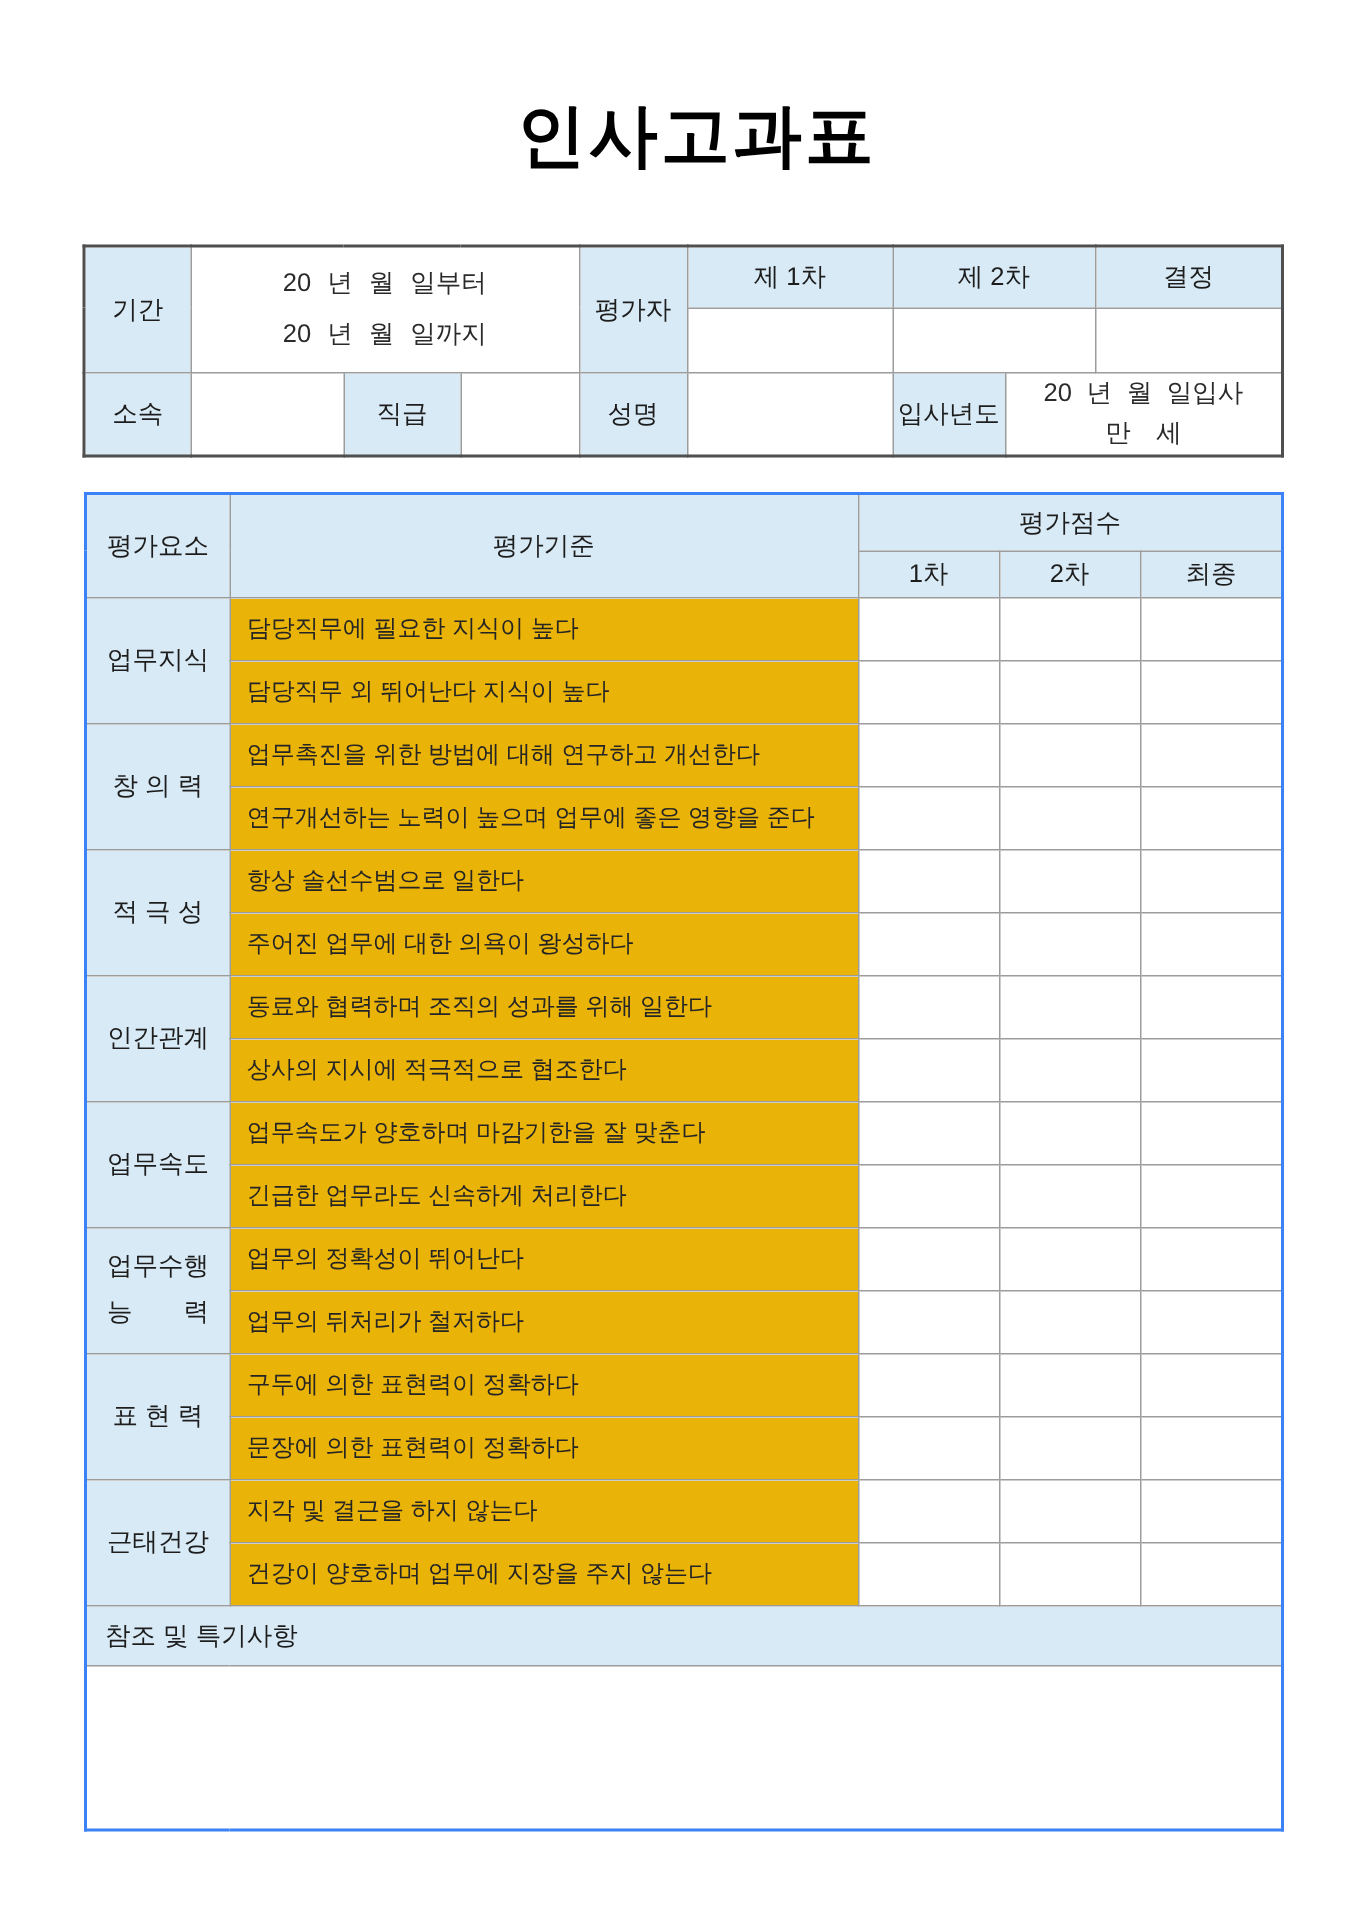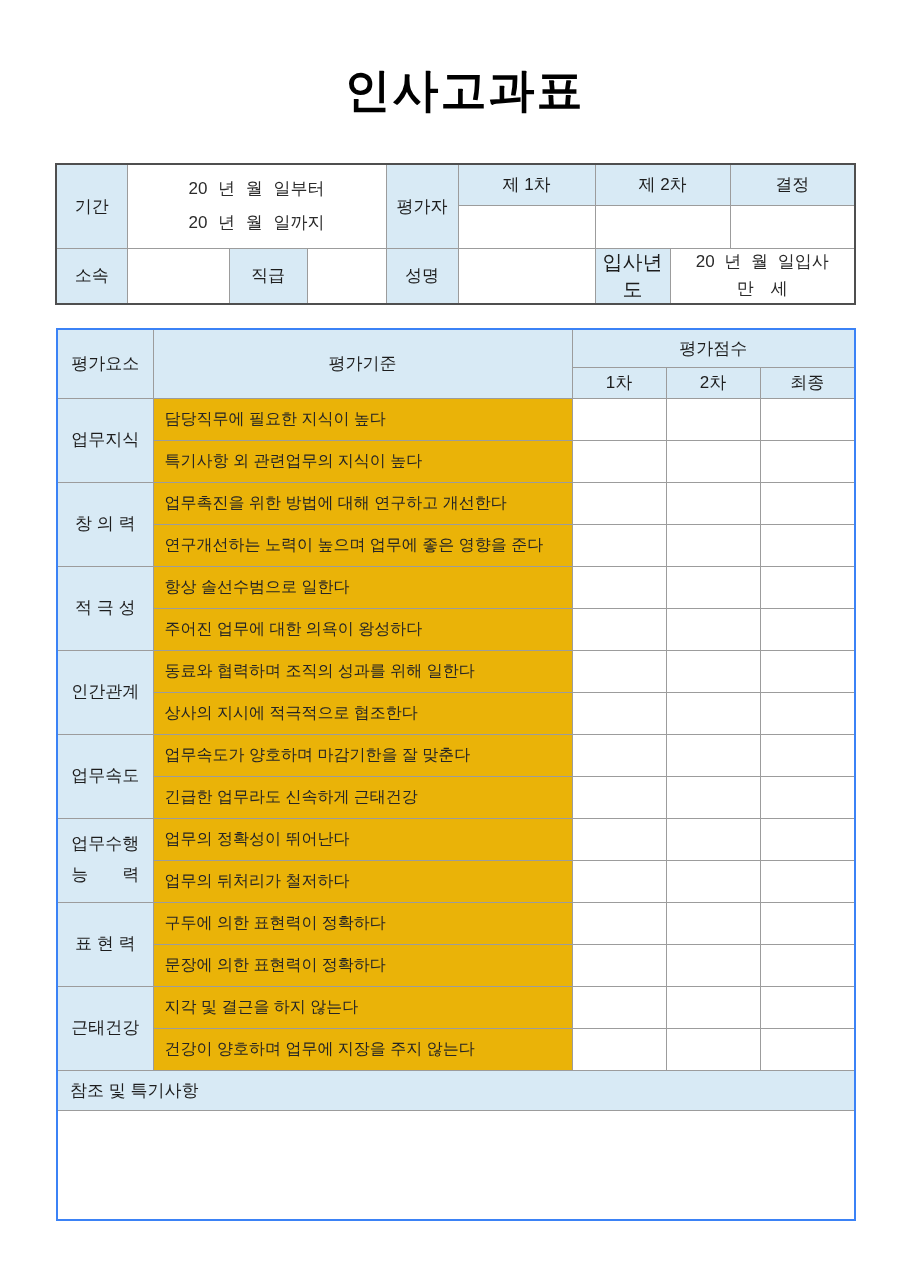--- a/index.html
+++ b/index.html
@@ -30,21 +30,21 @@
   #info-table {
     position:absolute; left:55px; top:163px; width:799px;
     border:2px solid #4f4f4f;
   }
   #info-table tr.r1a td { height:41px; }
   #info-table tr.r1b td { height:43px; }
   #info-table tr.r2  td { height:56px; }
   .pre { white-space:pre-line; }
   .period { word-spacing:6px; line-height:2.0; font-size:17px; color:#2a2a2a; }
   .join   { word-spacing:5px; line-height:1.55; font-size:17px; color:#2a2a2a; }
-  .lbl-sm { font-size:20px; }
+  .lbl-sm { font-size:17px; }
 
   
   #eval-table {
     position:absolute; left:56px; top:328px; width:798px;
     border:2px solid #3b82f6;
   }
   #eval-table tr.hA td { height:38px; }
   #eval-table tr.hB td { height:31px; }
   #eval-table tr.data td { height:42px; }
   #eval-table td.factor { white-space:pre-line; line-height:1.8; font-size:17px; }
@@ -127,21 +127,21 @@
     </tr>
 
     <tr class="data">
       <td rowspan="2" class="blue factor">업무지식</td>
       <td class="crit">담당직무에 필요한 지식이 높다</td>
       <td class="white"></td>
       <td class="white"></td>
       <td class="white"></td>
     </tr>
     <tr class="data sub">
-      <td class="crit">특기사항 외 관련업무의 지식이 높다</td>
+      <td class="crit">담당직무 외 뛰어난다 지식이 높다</td>
       <td class="white"></td>
       <td class="white"></td>
       <td class="white"></td>
     </tr>
 
     <tr class="data">
       <td rowspan="2" class="blue factor">창 의 력</td>
       <td class="crit">업무촉진을 위한 방법에 대해 연구하고 개선한다</td>
       <td class="white"></td>
       <td class="white"></td>
@@ -183,21 +183,21 @@
     </tr>
 
     <tr class="data">
       <td rowspan="2" class="blue factor">업무속도</td>
       <td class="crit">업무속도가 양호하며 마감기한을 잘 맞춘다</td>
       <td class="white"></td>
       <td class="white"></td>
       <td class="white"></td>
     </tr>
     <tr class="data sub">
-      <td class="crit">긴급한 업무라도 신속하게 근태건강</td>
+      <td class="crit">긴급한 업무라도 신속하게 처리한다</td>
       <td class="white"></td>
       <td class="white"></td>
       <td class="white"></td>
     </tr>
 
     <tr class="data">
       <td rowspan="2" class="blue factor">업무수행
 능　　력</td>
       <td class="crit">업무의 정확성이 뛰어난다</td>
       <td class="white"></td>

